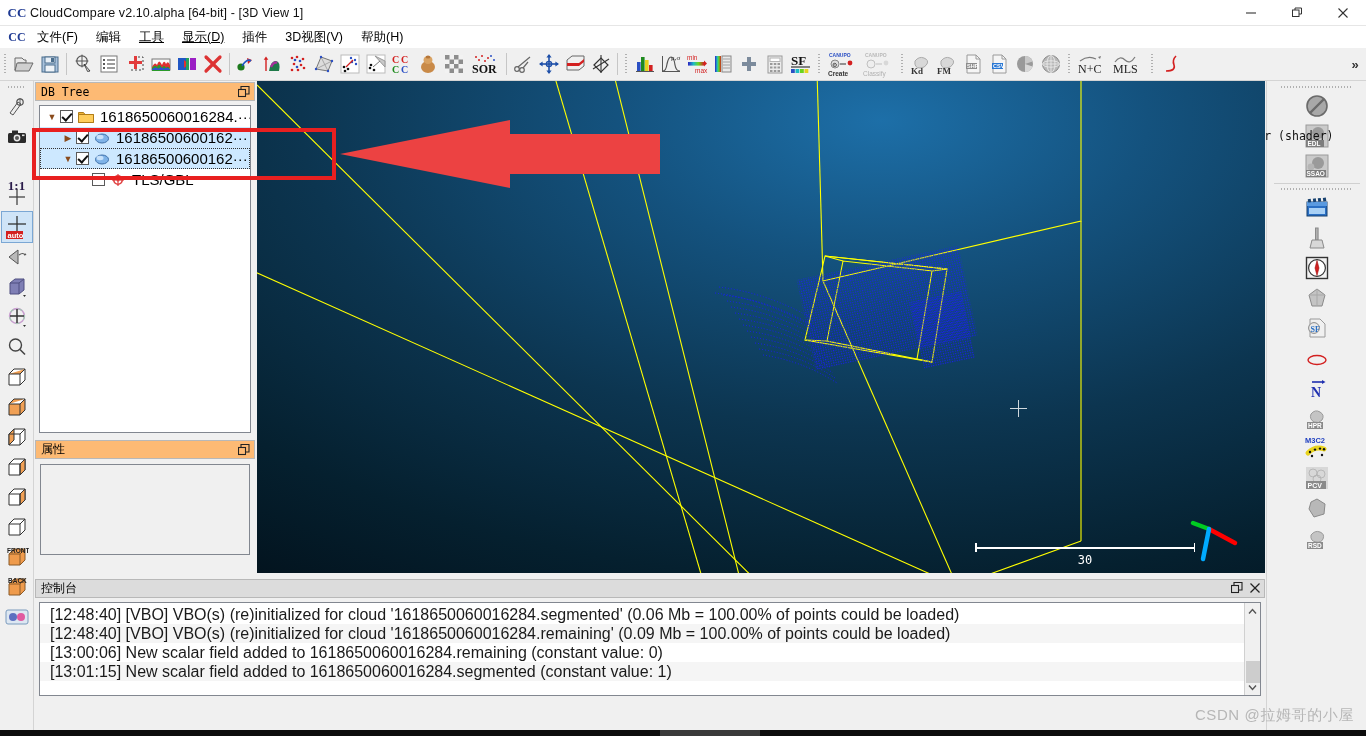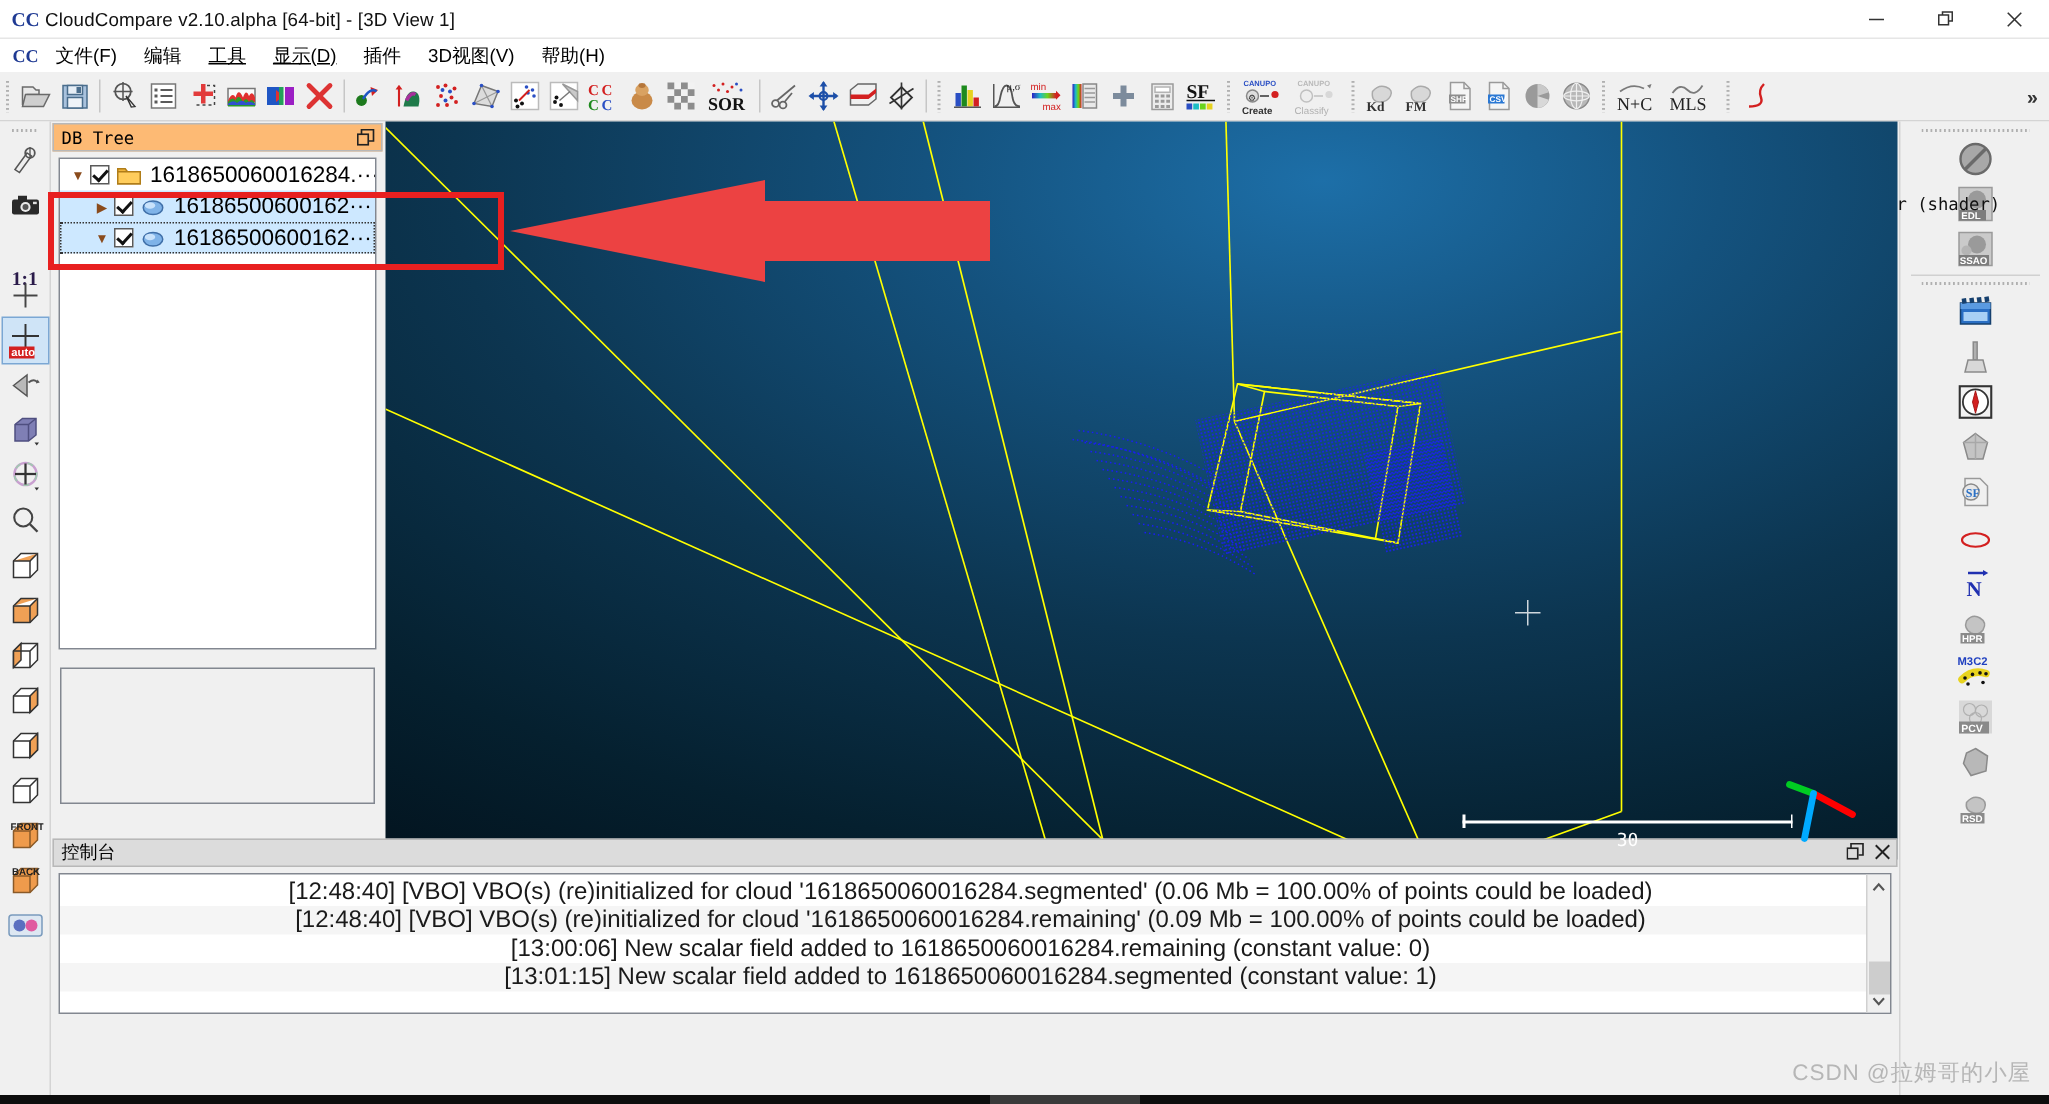--- a/index.html
+++ b/index.html
@@ -179,21 +179,21 @@
   .scalebar-text {
     text-align: center; font-size: 12px; color: #fff; margin-top: 1px;
     font-family: "DejaVu Sans Mono", monospace;
   }
   .axis-gizmo { position: absolute; right: 22px; bottom: 6px; width: 54px; height: 54px; z-index: 10; }
   .view-cursor { position:absolute; left:753px; top:319px; width:17px; height:17px; z-index: 11; }
   .view-cursor::before { content:""; position:absolute; left:0; top:8px; width:17px; height:1px; background:#cfd8dd; }
   .view-cursor::after  { content:""; position:absolute; left:8px; top:0; width:1px; height:17px; background:#cfd8dd; }
 
   
-  .console-wrap { position: absolute; left: 35px; top: 559px; width: 1230px; text-align: center; }
+  .console-wrap { position: absolute; left: 35px; top: 579px; width: 1230px; }
   .console-title {
     height: 19px; background: #dcdcdc; border: 1px solid #b8b8b8;
     display: flex; align-items: center; padding-left: 5px; font-size: 12px; color: #000;
     position: relative;
   }
   .console-ctrls { position: absolute; right: 3px; top: 2px; display: flex; gap: 6px; }
   .console-body { padding: 4px 4px 0 4px; background: #f0f0f0; }
   .console-list {
     background: #ffffff; border: 1px solid #828790; height: 94px;
     display: flex; position: relative; overflow: hidden;
@@ -1046,26 +1046,48 @@
           <span class="tree-cb checked"></span>
           <span class="tree-icon">
             <svg width="16" height="14" viewBox="0 0 16 14">
               <ellipse cx="8" cy="7.5" rx="6.5" ry="4.5" fill="#7fb3e8" stroke="#3f6fa8"></ellipse>
               <ellipse cx="6" cy="6" rx="3.5" ry="2.2" fill="#c8e2fb"></ellipse>
             </svg>
           </span>
           <span class="tree-label">16186500600162···</span>
         </div>
 
+        <div class="tree-row tree-indent-2">
+          <span class="tree-arrow"></span>
+          <span class="tree-cb"></span>
+          <span class="tree-icon">
+            <svg width="16" height="14" viewBox="0 0 16 14">
+              <circle cx="8" cy="7" r="4.2" fill="none" stroke="#e04040" stroke-width="1.6"></circle>
+              <circle cx="8" cy="7" r="1.5" fill="#e04040"></circle>
+              <line x1="8" y1="1" x2="8" y2="13" stroke="#e04040" stroke-width="1.2"></line>
+              <line x1="2" y1="7" x2="14" y2="7" stroke="#e04040" stroke-width="1.2"></line>
+            </svg>
+          </span>
+          <span class="tree-label">TLS/GBL</span>
+        </div>
 
       </div>
     </div>
   </div>
 
   <div class="dock" style="top:440px;height:135px;">
+    <div class="dock-title cjk">
+      <span>属性</span>
+      <span class="dock-float">
+        <svg width="12" height="12" viewBox="0 0 12 12">
+          <rect x="0.5" y="3.5" width="7" height="7" fill="none" stroke="#222" stroke-width="1.1"></rect>
+          <polyline points="3,3.5 3,0.5 11,0.5 11,8 8,8" fill="none" stroke="#222" stroke-width="1.1"></polyline>
+        </svg>
+      </span>
+    </div>
     <div class="prop-body">
       <div class="prop-view"></div>
     </div>
   </div>
 
   <div class="view3d">
 
     <svg width="1008" height="492" viewBox="0 0 1008 492" style="position:absolute;left:0;top:0;">
       <g stroke="#ffff00" stroke-width="1.1" fill="none">
 

